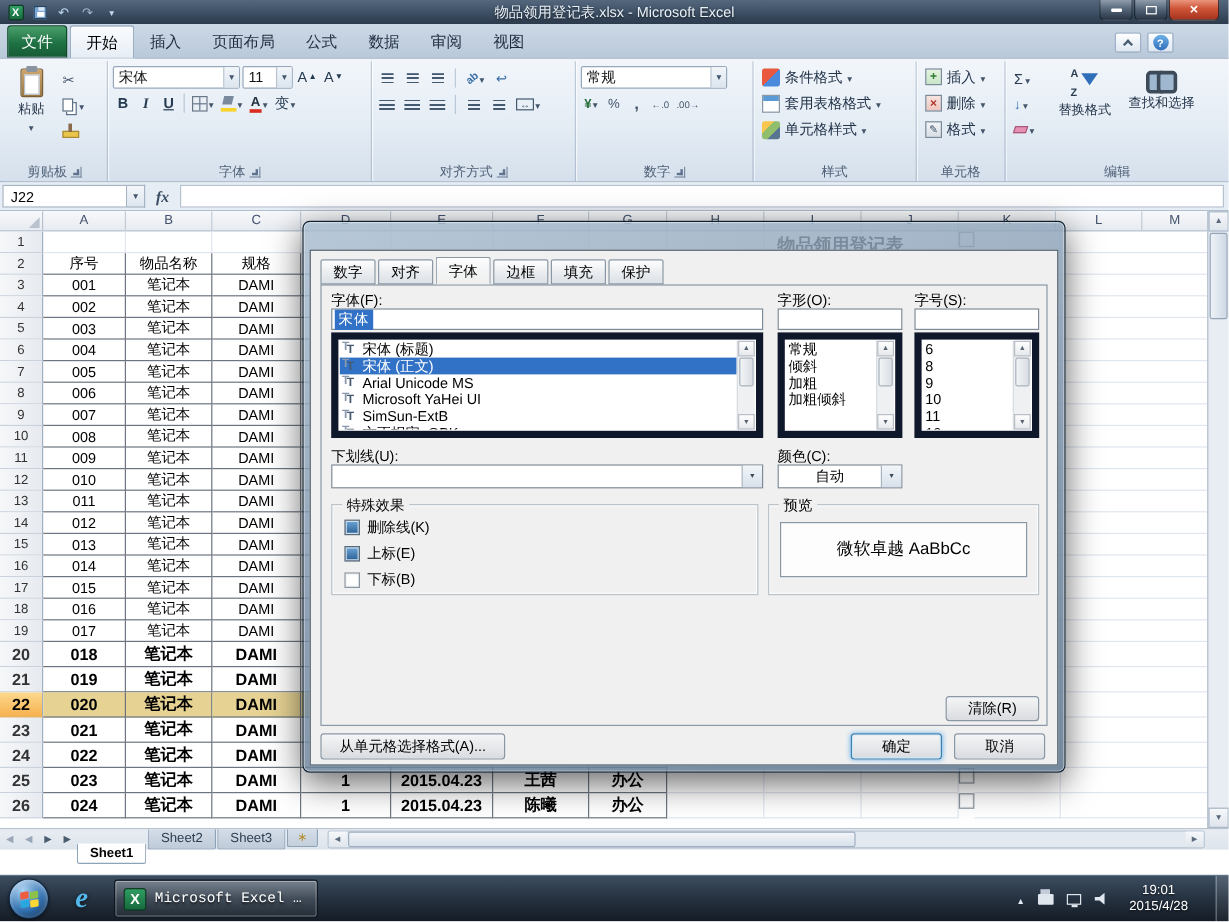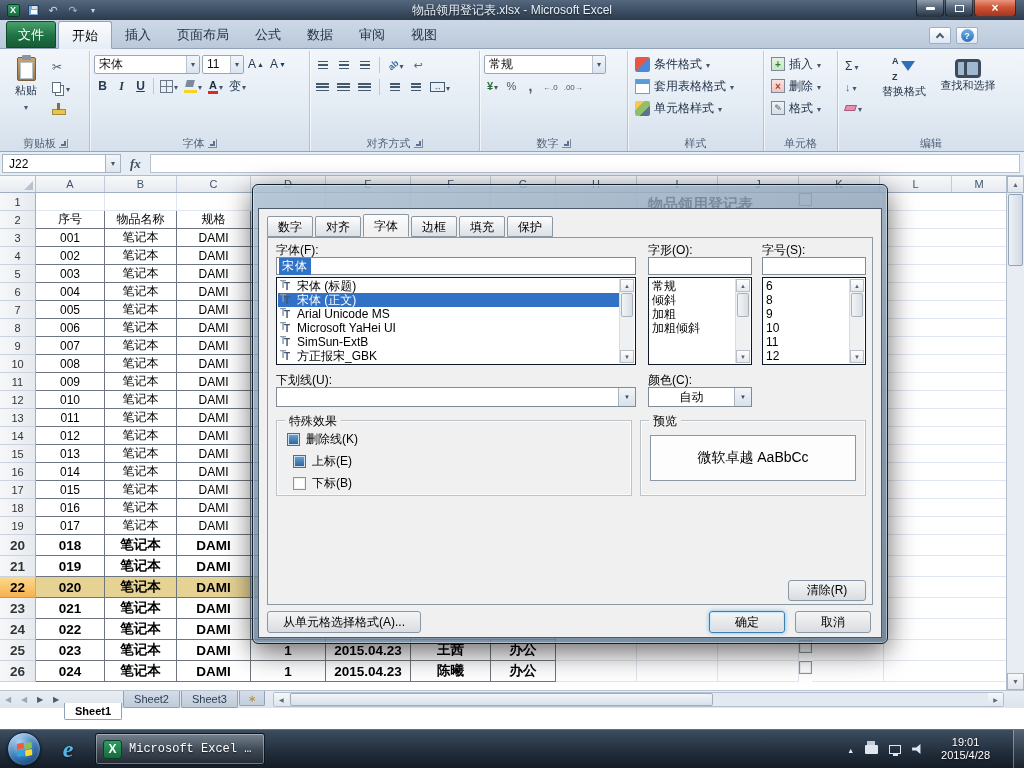--- a/index.html
+++ b/index.html
@@ -256,41 +256,41 @@
   .dbody { position:absolute; left:5px; right:5px; top:23px; bottom:5px; background:#f0f0f0; border:1px solid #4a5a6a; }
   .dtabs { position:absolute; left:8px; top:7px; display:flex; z-index:2; }
   .dtab { height:21px; line-height:20px; padding:0 10px; font-size:12px; color:#000;
     background:linear-gradient(#fefefe,#ebeef1 50%,#dce1e6); border:1px solid #8a98a5; margin-right:2px; border-radius:2px 2px 0 0; }
   .dtab.act { height:23px; line-height:22px; margin-top:-2px; margin-bottom:-1px; position:relative; z-index:3;
     background:linear-gradient(#fdfdfe,#f2f3f4 60%,#f0f0f0); border-bottom:1px solid #f0f0f0; }
   .dpage { position:absolute; left:8px; right:8px; top:28px; height:368px; border:1px solid #8a98a5; background:#f0f0f0; }
   .dlbl { position:absolute; font-size:12px; color:#000; }
   .ed { position:absolute; height:18px; background:#fff; border:1px solid #7f8b96; display:flex; align-items:center; padding:0 2px; font-size:12px; }
   .selhl { background:#3172c6; color:#fff; padding:0 3px; letter-spacing:1px; }
-  .lbx { position:absolute; background:#fff; border:1px solid #0f172a; }
+  .lbx { position:absolute; background:#fff; border:6px solid #0f172a; }
   .lis { position:absolute; top:1px; left:1px; right:16px; bottom:1px; overflow:hidden; }
   .li { height:14px; display:flex; align-items:center; gap:4px; padding:0 2px; font-size:12px; white-space:nowrap; color:#000; }
   .li.sel { background:#3172c6; color:#fff; }
   .tt { position:relative; width:13px; height:11px; flex:0 0 13px; }
   .tt::before { content:"T"; position:absolute; left:0; top:-2px; font-size:10px; font-weight:bold; color:#8a9aac; }
   .tt::after { content:"T"; position:absolute; left:4px; top:0; font-size:10px; font-weight:bold; color:#44586e; }
   .lsb { position:absolute; top:1px; right:1px; bottom:1px; width:15px; background:#eef0f2; border-left:1px solid #d8dce0; display:flex; flex-direction:column; }
   .sa { height:13px; background:linear-gradient(#fefefe,#e6e9ec); border:1px solid #b9bfc6; display:flex; align-items:center; justify-content:center; }
   .sa.up::before { content:"▲"; font-size:6px; color:#5a6470; }
   .sa.dn::before { content:"▼"; font-size:6px; color:#5a6470; }
   .sa.dn { margin-top:auto; }
   .lthumb { height:24px; margin:1px; background:linear-gradient(90deg,#f2f4f6,#d9dee4); border:1px solid #a9b2bc; border-radius:2px; }
   .dsel { position:absolute; height:20px; background:#fff; border:1px solid #7f8b96; display:flex; align-items:center; font-size:12px; }
   .dsel .val { flex:1; text-align:center; }
   .db { width:17px; align-self:stretch; background:linear-gradient(#f2f6fa,#d7e0ea); border-left:1px solid #aab4be; display:flex; align-items:center; justify-content:center; }
   .db::before { content:"▼"; font-size:6px; color:#3c4a58; }
   .fs { position:absolute; border:1px solid #bcc3c9; box-shadow:inset 0 0 0 1px #fbfbfb; }
   .leg { position:absolute; top:-8px; left:8px; background:#f0f0f0; padding:0 4px; font-size:12px; color:#000; }
   .ckcol { position:absolute; left:10px; top:11px; display:flex; flex-direction:column; gap:7px; }
-  .ckr { display:flex; align-items:center; gap:6px; height:15px; font-size:12px; color:#000;justify-content:center; }
+  .ckr { display:flex; align-items:center; gap:6px; height:15px; font-size:12px; color:#000; }
   .ck { width:13px; height:13px; border:1px solid #8a949e; background:#fff; box-shadow:inset 0 0 0 1px #eef2f5; }
   .ck.fill { background:linear-gradient(#6ca6d9,#2c5f94); border-color:#5a6a78; box-shadow:inset 0 0 0 1px #cfe0ef; }
   .pvbox { position:absolute; left:9px; right:9px; top:14px; height:46px; border:1px solid #8a98a5; background:#fdfdfd;
     display:flex; align-items:center; justify-content:center; font-size:14px; color:#000; }
   .btn { position:absolute; display:flex; align-items:center; justify-content:center; font-size:12px; color:#000;
     background:linear-gradient(#f4f5f6,#e9eaec 45%,#d9dce0); border:1px solid #8a98a5; border-radius:3px; }
   .btn.ok { border-color:#3c7fb1; box-shadow:0 0 4px #7ab8e8,inset 0 0 0 1px #cfe8f8; }
 </style>
 </head>
 <body>

